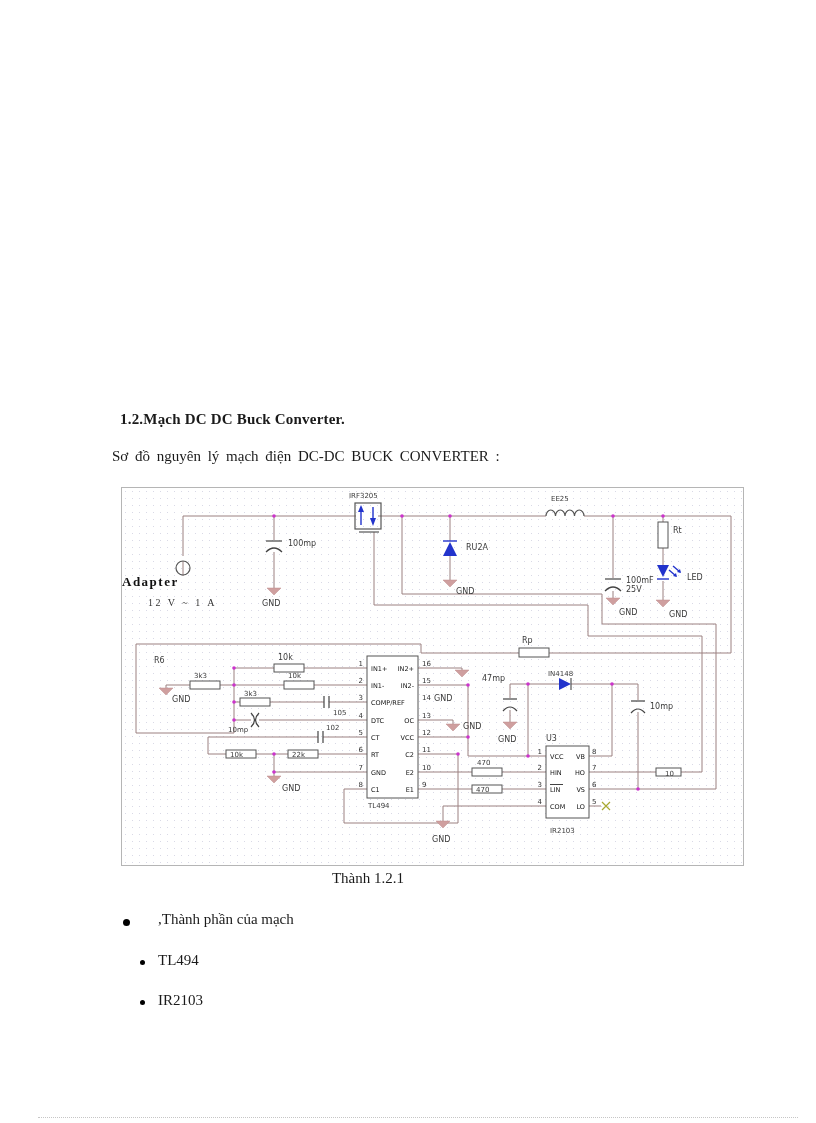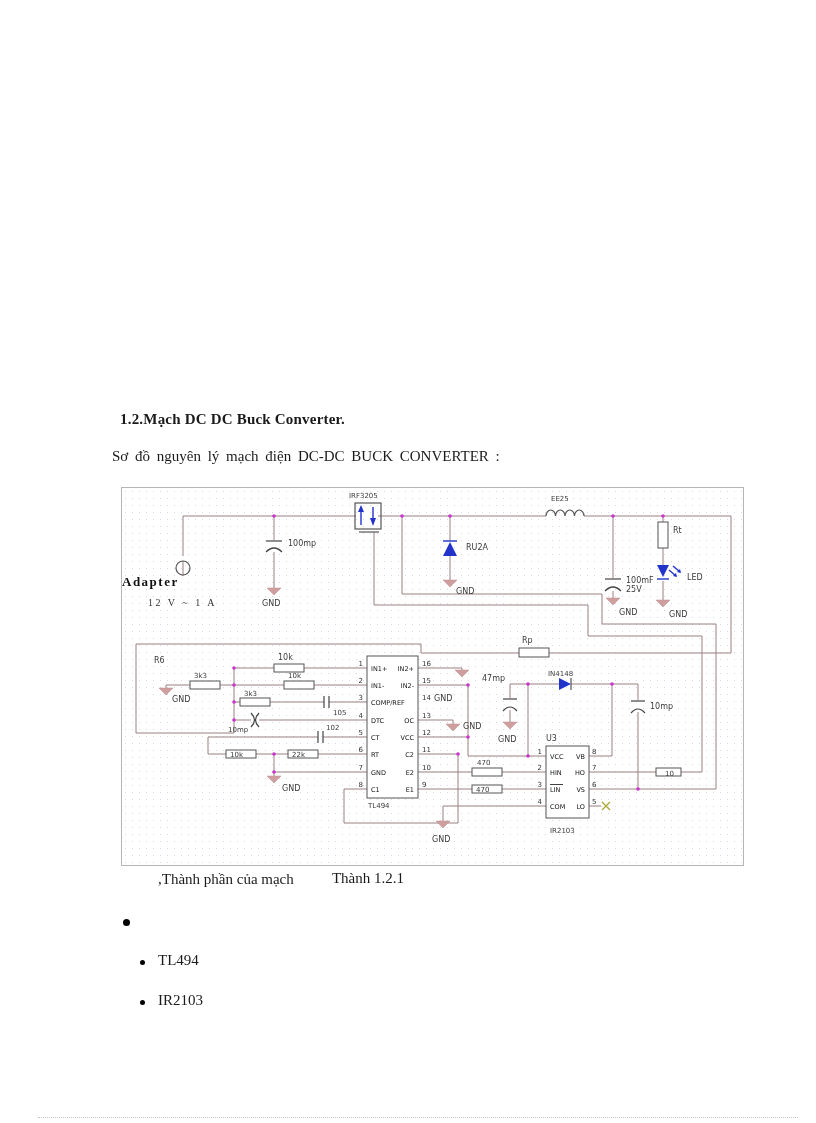--- a/index.html
+++ b/index.html
@@ -342,21 +342,21 @@
         <text x="470" y="299" class="pin">6</text>
         <text x="470" y="316" class="pin">5</text>
       </g>
       <text x="428" y="345" class="lbl7">IR2103</text>
     </svg>
   </div>
 
   <div class="caption">Thành 1.2.1</div>
 
   <div class="bdot" style="left:123px;top:919px;width:7px;height:7px;"></div>
-  <div class="btext" style="left:158px;top:871px;">,Thành phần  của mạch</div>
+  <div class="btext" style="left:158px;top:911px;">,Thành phần  của mạch</div>
 
   <div class="bdot" style="left:140px;top:960px;width:5px;height:5px;"></div>
   <div class="btext" style="left:158px;top:952px;">TL494</div>
 
   <div class="bdot" style="left:140px;top:1000px;width:5px;height:5px;"></div>
   <div class="btext" style="left:158px;top:992px;">IR2103</div>
 
   <div class="dotline"></div>
 </div>
 

